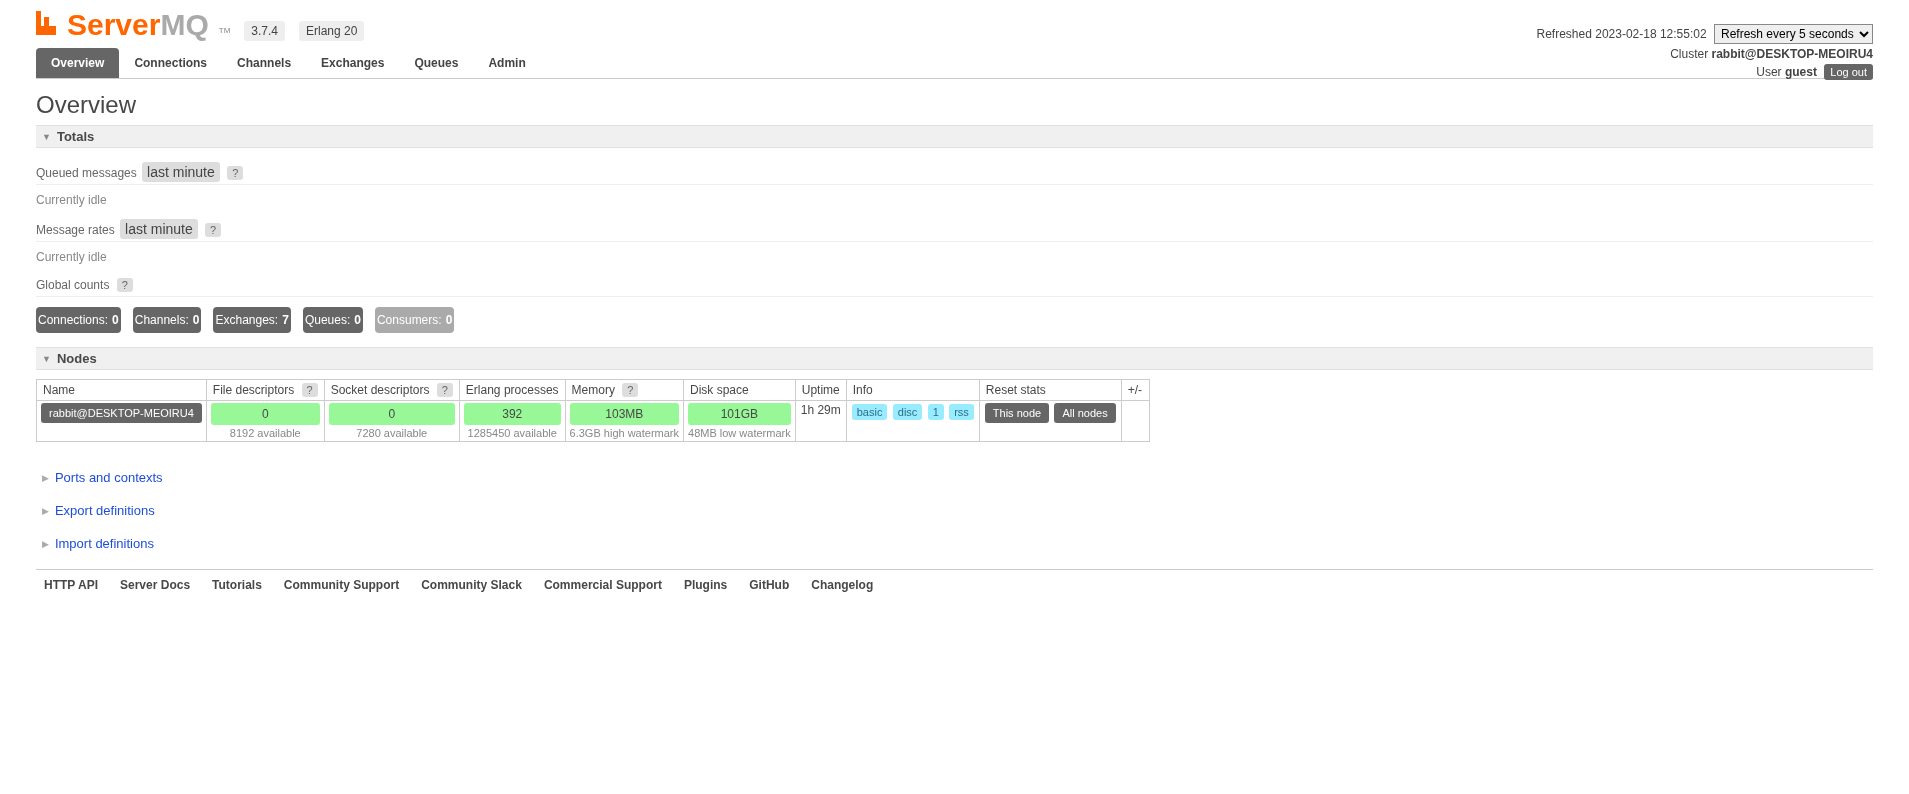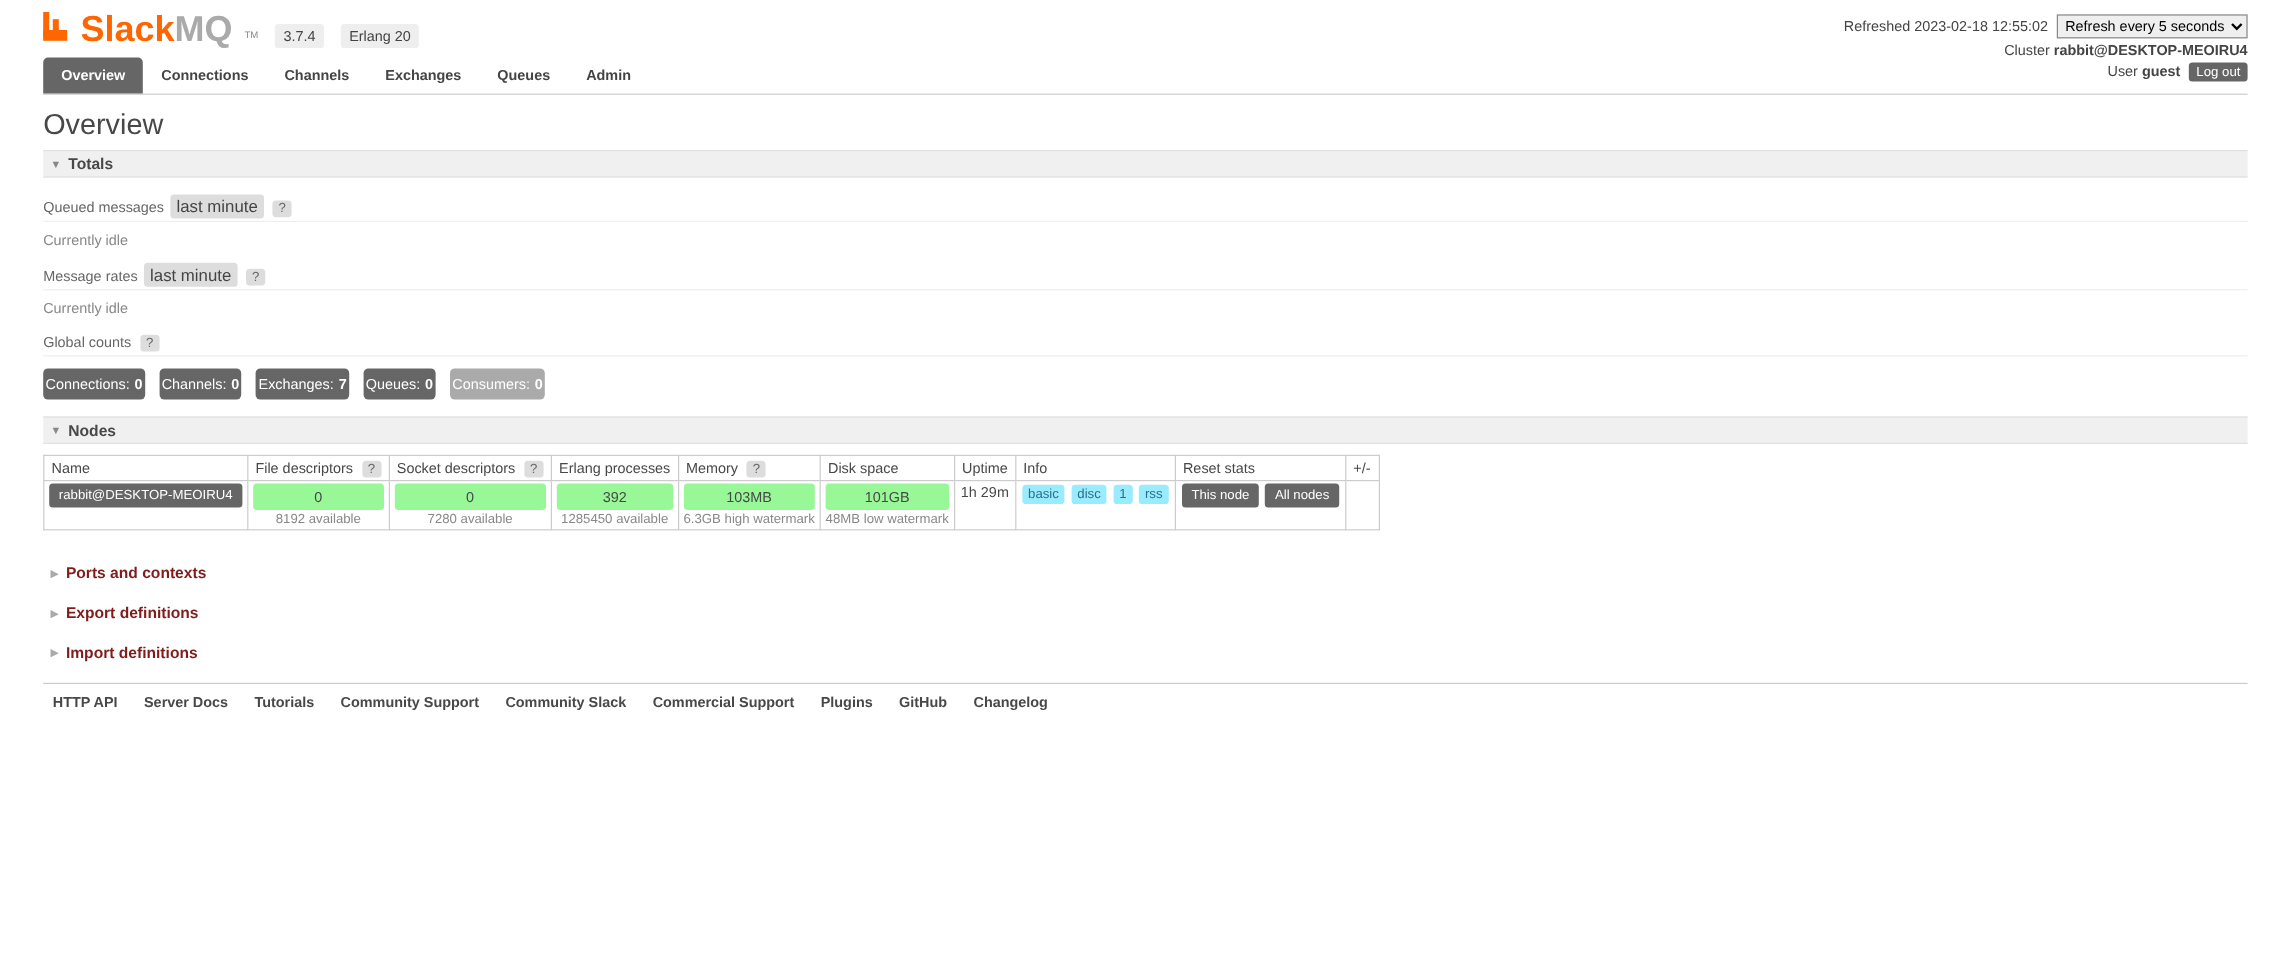--- a/index.html
+++ b/index.html
@@ -5,21 +5,21 @@
   * { box-sizing: border-box; margin: 0; padding: 0; }
   body { font-family: Verdana, sans-serif; font-size: 12px; color: #484848; background: #fff; padding: 0; }
   #outer { padding: 8px 36px 20px 36px; }
   #header { position: relative; }
   #logo { display: flex; align-items: baseline; gap: 10px; margin-bottom: 6px; }
   #logo .brand { font-size: 30px; font-weight: bold; }
   #logo .brand .r { color: #f60; }
   #logo .brand .mq { color: #aaa; }
   #logo .tm { font-size: 8px; color: #888; position: relative; top: -2px; }
   .version-badge { background: #eee; color: #444; font-size: 12px; padding: 3px 7px; border-radius: 3px; margin-left: 4px; }
-  #topnav { position: absolute; top: 4px; right: 0; text-align: right; font-size: 12px; color: #444; }
+  #topnav { position: absolute; top: 16px; right: 0; text-align: right; font-size: 12px; color: #444; }
   #topnav .row { margin-bottom: 3px; }
   #topnav select { font-size: 12px; border: 1px solid #888; background: #efefef; padding: 1px 2px; margin-left: 4px; }
   #topnav .logout { background: #666; color: #fff; border: none; padding: 2px 6px; border-radius: 3px; margin-left: 4px; cursor: pointer; font-size: 11px; }
   #tabs { border-bottom: 1px solid #ccc; margin-top: 6px; }
   #tabs ul { list-style: none; display: flex; }
   #tabs li { padding: 8px 15px; font-size: 12px; font-weight: bold; cursor: pointer; color: #444; border-radius: 4px 4px 0 0; }
   #tabs li.selected { background: #666; color: #fff; }
   h1 { font-size: 24px; font-weight: normal; margin: 12px 0 6px 0; color: #484848; }
   .section-header { background: #f0f0f0; padding: 3px 6px; border-top: 1px solid #e0e0e0; border-bottom: 1px solid #e0e0e0; display: flex; align-items: center; cursor: pointer; }
   .section-header .arrow { color: #888; margin-right: 6px; font-size: 9px; }
@@ -39,21 +39,21 @@
   table.nodes td { text-align: center; font-size: 12px; padding: 2px 4px; border: 1px solid #ccc; vertical-align: top; }
   .node-name { background: #666; color: #fff; padding: 4px 8px; border-radius: 3px; display: inline-block; font-size: 11px; }
   .green-cell { background: #98f898; display: inline-block; padding: 4px 0; width: 100%; border-radius: 3px; color: #484848; }
   .sub-val { color: #888; font-size: 11px; display: block; margin-top: 2px; }
   .cell-wrap { padding: 0; }
   .cell-inner { display:flex; flex-direction:column; align-items:center; }
   .info-pill { background: #99ebff; color: #2a6f8a; padding: 2px 5px; border-radius: 3px; font-size: 11px; margin: 1px; display: inline-block; cursor:pointer; }
   .btn-dark { background: #666; color: #fff; border: none; padding: 4px 8px; border-radius: 3px; font-size: 11px; cursor: pointer; margin: 0 1px; }
   .collapsed-section { display: flex; align-items: center; cursor: pointer; padding: 4px 6px; margin-top: 10px; }
   .collapsed-section .arrow { color: #aaa; margin-right: 6px; font-size: 9px; }
-  .collapsed-section h2 { font-size: 13px; font-weight: bold; color: #7f1d1d; }
+  .collapsed-section h2 { font-size: 13px; font-weight: normal; color: #1d4ed8; }
   #footer { border-top: 1px solid #ccc; margin-top: 14px; padding-top: 8px; }
   #footer ul { list-style: none; display: flex; gap: 22px; padding-left: 8px; align-items: center; }
   #footer li { font-size: 12px; font-weight: bold; color: #484848; cursor: pointer; }
   .col-name { min-width: 155px; }
   .col-fd { min-width: 96px; }
   .col-sd { min-width: 100px; }
   .col-ep { min-width: 100px; }
   .col-mem { min-width: 104px; }
   .col-disk { min-width: 104px; }
   .col-up { min-width: 50px; }
@@ -72,21 +72,21 @@
 
 <div id="outer">
   <div id="header">
     <div id="logo">
       <span class="rabbit-icon">
         <span class="bar b1"></span>
           <span class="bar b2"></span>
           <span class="bar b3"></span>
       </span>
       <span class="brand">
-        <span class="r">Slack</span><span class="mq">MQ</span>
+        <span class="r">Server</span><span class="mq">MQ</span>
       </span>
       <span class="tm">TM</span>
       <span class="version-badge">3.7.4</span>
       <span class="version-badge">Erlang 20</span>
     </div>
 
     <div id="topnav">
       <div class="row">
         <span>Refreshed</span>
         <span>2023-02-18 12:55:02</span>

